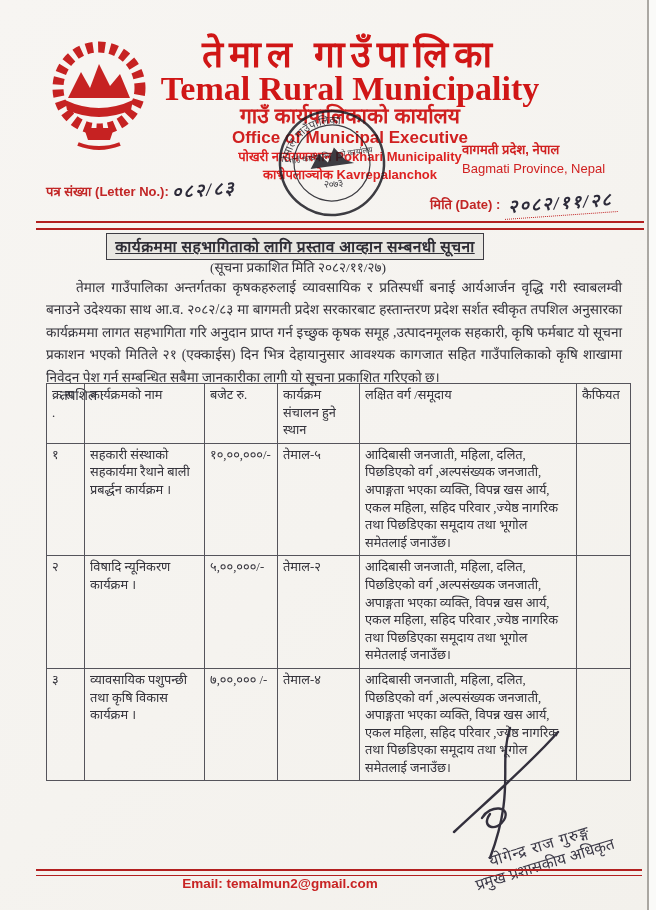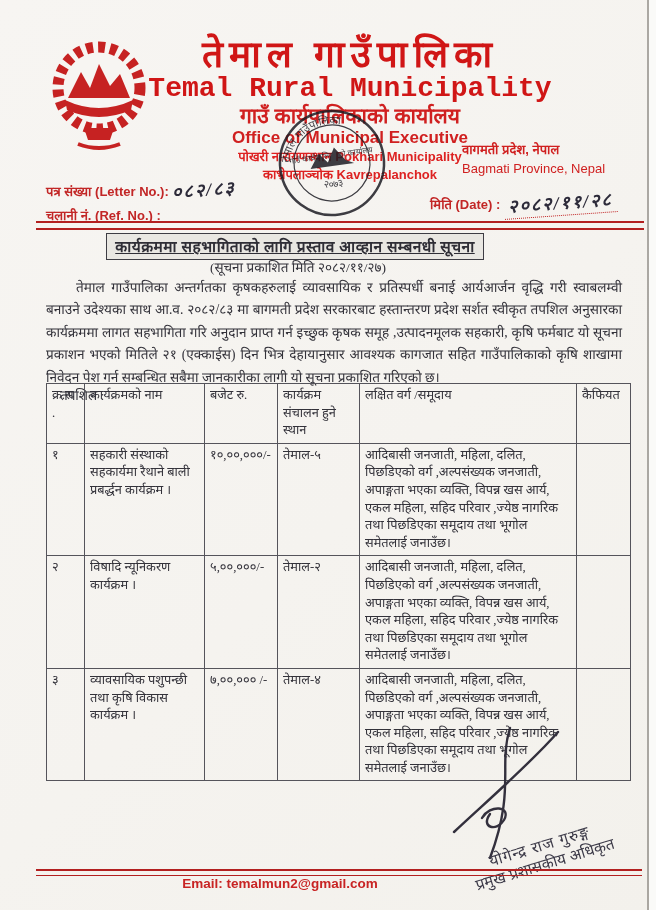--- a/index.html
+++ b/index.html
@@ -11,21 +11,21 @@
   .page::after{content:"";position:absolute;top:0;right:7px;width:2px;height:100%;
         background:rgba(110,105,100,.55);}
   .page::before{content:"";position:absolute;top:0;right:0;width:7px;height:100%;
         background:#fafaf8;}
 
   
   .emblem{position:absolute;left:48px;top:36px;width:102px;height:120px;}
   .head-center{position:absolute;left:140px;top:36px;width:420px;text-align:center;color:#cf1d1d;}
   .t-np{font-family:"Liberation Sans",sans-serif;font-weight:bold;font-size:37px;
         letter-spacing:6px;line-height:38px;color:#d01616;}
-  .t-en{font-family:Liberation Mono, monospace;font-weight:bold;font-size:28px;
+  .t-en{font-family:Liberation Serif, serif;font-weight:bold;font-size:34px;
         line-height:29px;color:#d01616;}
   .t-office-np{font-family:"Liberation Sans",sans-serif;font-weight:bold;font-size:21px;
         line-height:25px;color:#d02020;}
   .t-office-en{font-family:"Liberation Sans",sans-serif;font-weight:bold;font-size:17px;
         line-height:20px;color:#d02020;}
   .t-addr{font-family:"Liberation Sans",sans-serif;font-weight:bold;font-size:13px;
         line-height:18px;color:#d22;}
   .head-right{position:absolute;right:14px;top:140px;width:180px;
         font-family:"Liberation Sans",sans-serif;color:#d02020;font-size:13px;line-height:19px;}
   .head-right .np{font-weight:bold;}
@@ -125,23 +125,20 @@
         <textPath href="#arcBot" startOffset="38%">२०७३</textPath>
       </text>
     </g>
   </svg>
 
   <div class="meta-left">
     <div>
       <span>पत्र संख्या (Letter No.):</span>
       <span class="hand">०८२/८३</span>
     </div>
-    <div>
-      <span>चलानी नं. (Ref. No.) :</span>
-    </div>
   </div>
 
   <div class="meta-date">
     <span>मिति (Date) :</span>
     <span class="hand dotted">२०८२/११/२८</span>
   </div>
 
   <div class="rule-double"></div>
 
   <div class="title-wrap">

